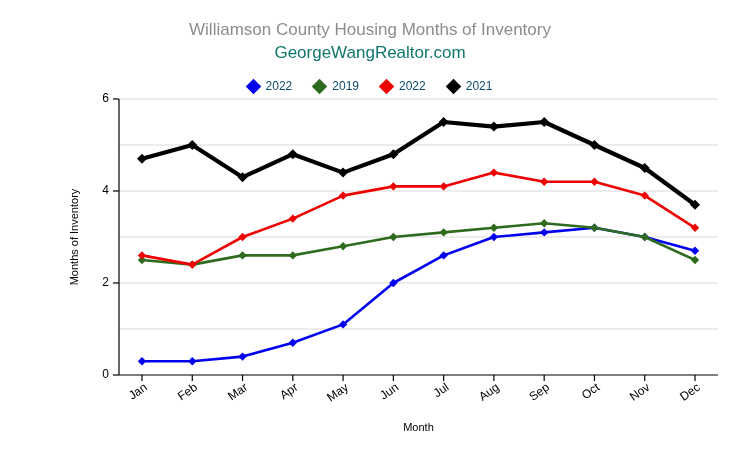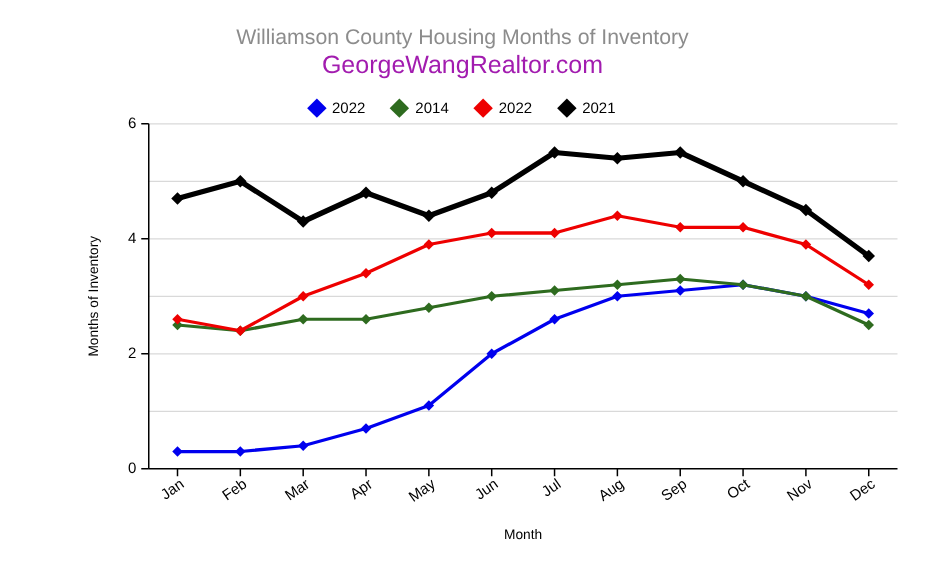--- a/index.html
+++ b/index.html
@@ -28,22 +28,22 @@
     font-size: 17px;
     line-height: 23px;
     font-family: "Liberation Sans", sans-serif;
   }
   .chart-subtitle {
     position: absolute;
     left: 0;
     top: 41px;
     width: 740px;
     text-align: center;
-    color: #a21caf;
-    font-size: 20px;
+    color: #0f766e;
+    font-size: 17px;
     line-height: 23px;
     font-family: "Liberation Sans", sans-serif;
   }
   .legend {
     position: absolute;
     left: 0;
     top: 79px;
     width: 740px;
     display: flex;
     justify-content: center;
@@ -56,21 +56,21 @@
     gap: 7px;
   }
   .legend-swatch {
     width: 11px;
     height: 11px;
     transform: rotate(45deg);
     display: inline-block;
   }
   .legend-label {
     font-size: 12px;
-    color: #000000;
+    color: #0c4a6e;
     font-family: "Liberation Sans", sans-serif;
   }
   svg.plot {
     position: absolute;
     left: 0;
     top: 0;
   }
   .axis-line {
     stroke: #000000;
     stroke-width: 1.2;
@@ -117,21 +117,21 @@
   <div class="chart-title">Williamson County Housing Months of Inventory</div>
   <div class="chart-subtitle">GeorgeWangRealtor.com</div>
 
   <div class="legend" id="legend">
       <div class="legend-item">
         <span class="legend-swatch" style="background: rgb(0, 0, 238);"></span>
         <span class="legend-label">2022</span>
       </div>
       <div class="legend-item">
         <span class="legend-swatch" style="background: rgb(46, 107, 31);"></span>
-        <span class="legend-label">2014</span>
+        <span class="legend-label">2019</span>
       </div>
       <div class="legend-item">
         <span class="legend-swatch" style="background: rgb(238, 0, 0);"></span>
         <span class="legend-label">2022</span>
       </div>
       <div class="legend-item">
         <span class="legend-swatch" style="background: rgb(0, 0, 0);"></span>
         <span class="legend-label">2021</span>
       </div>
     </div>

